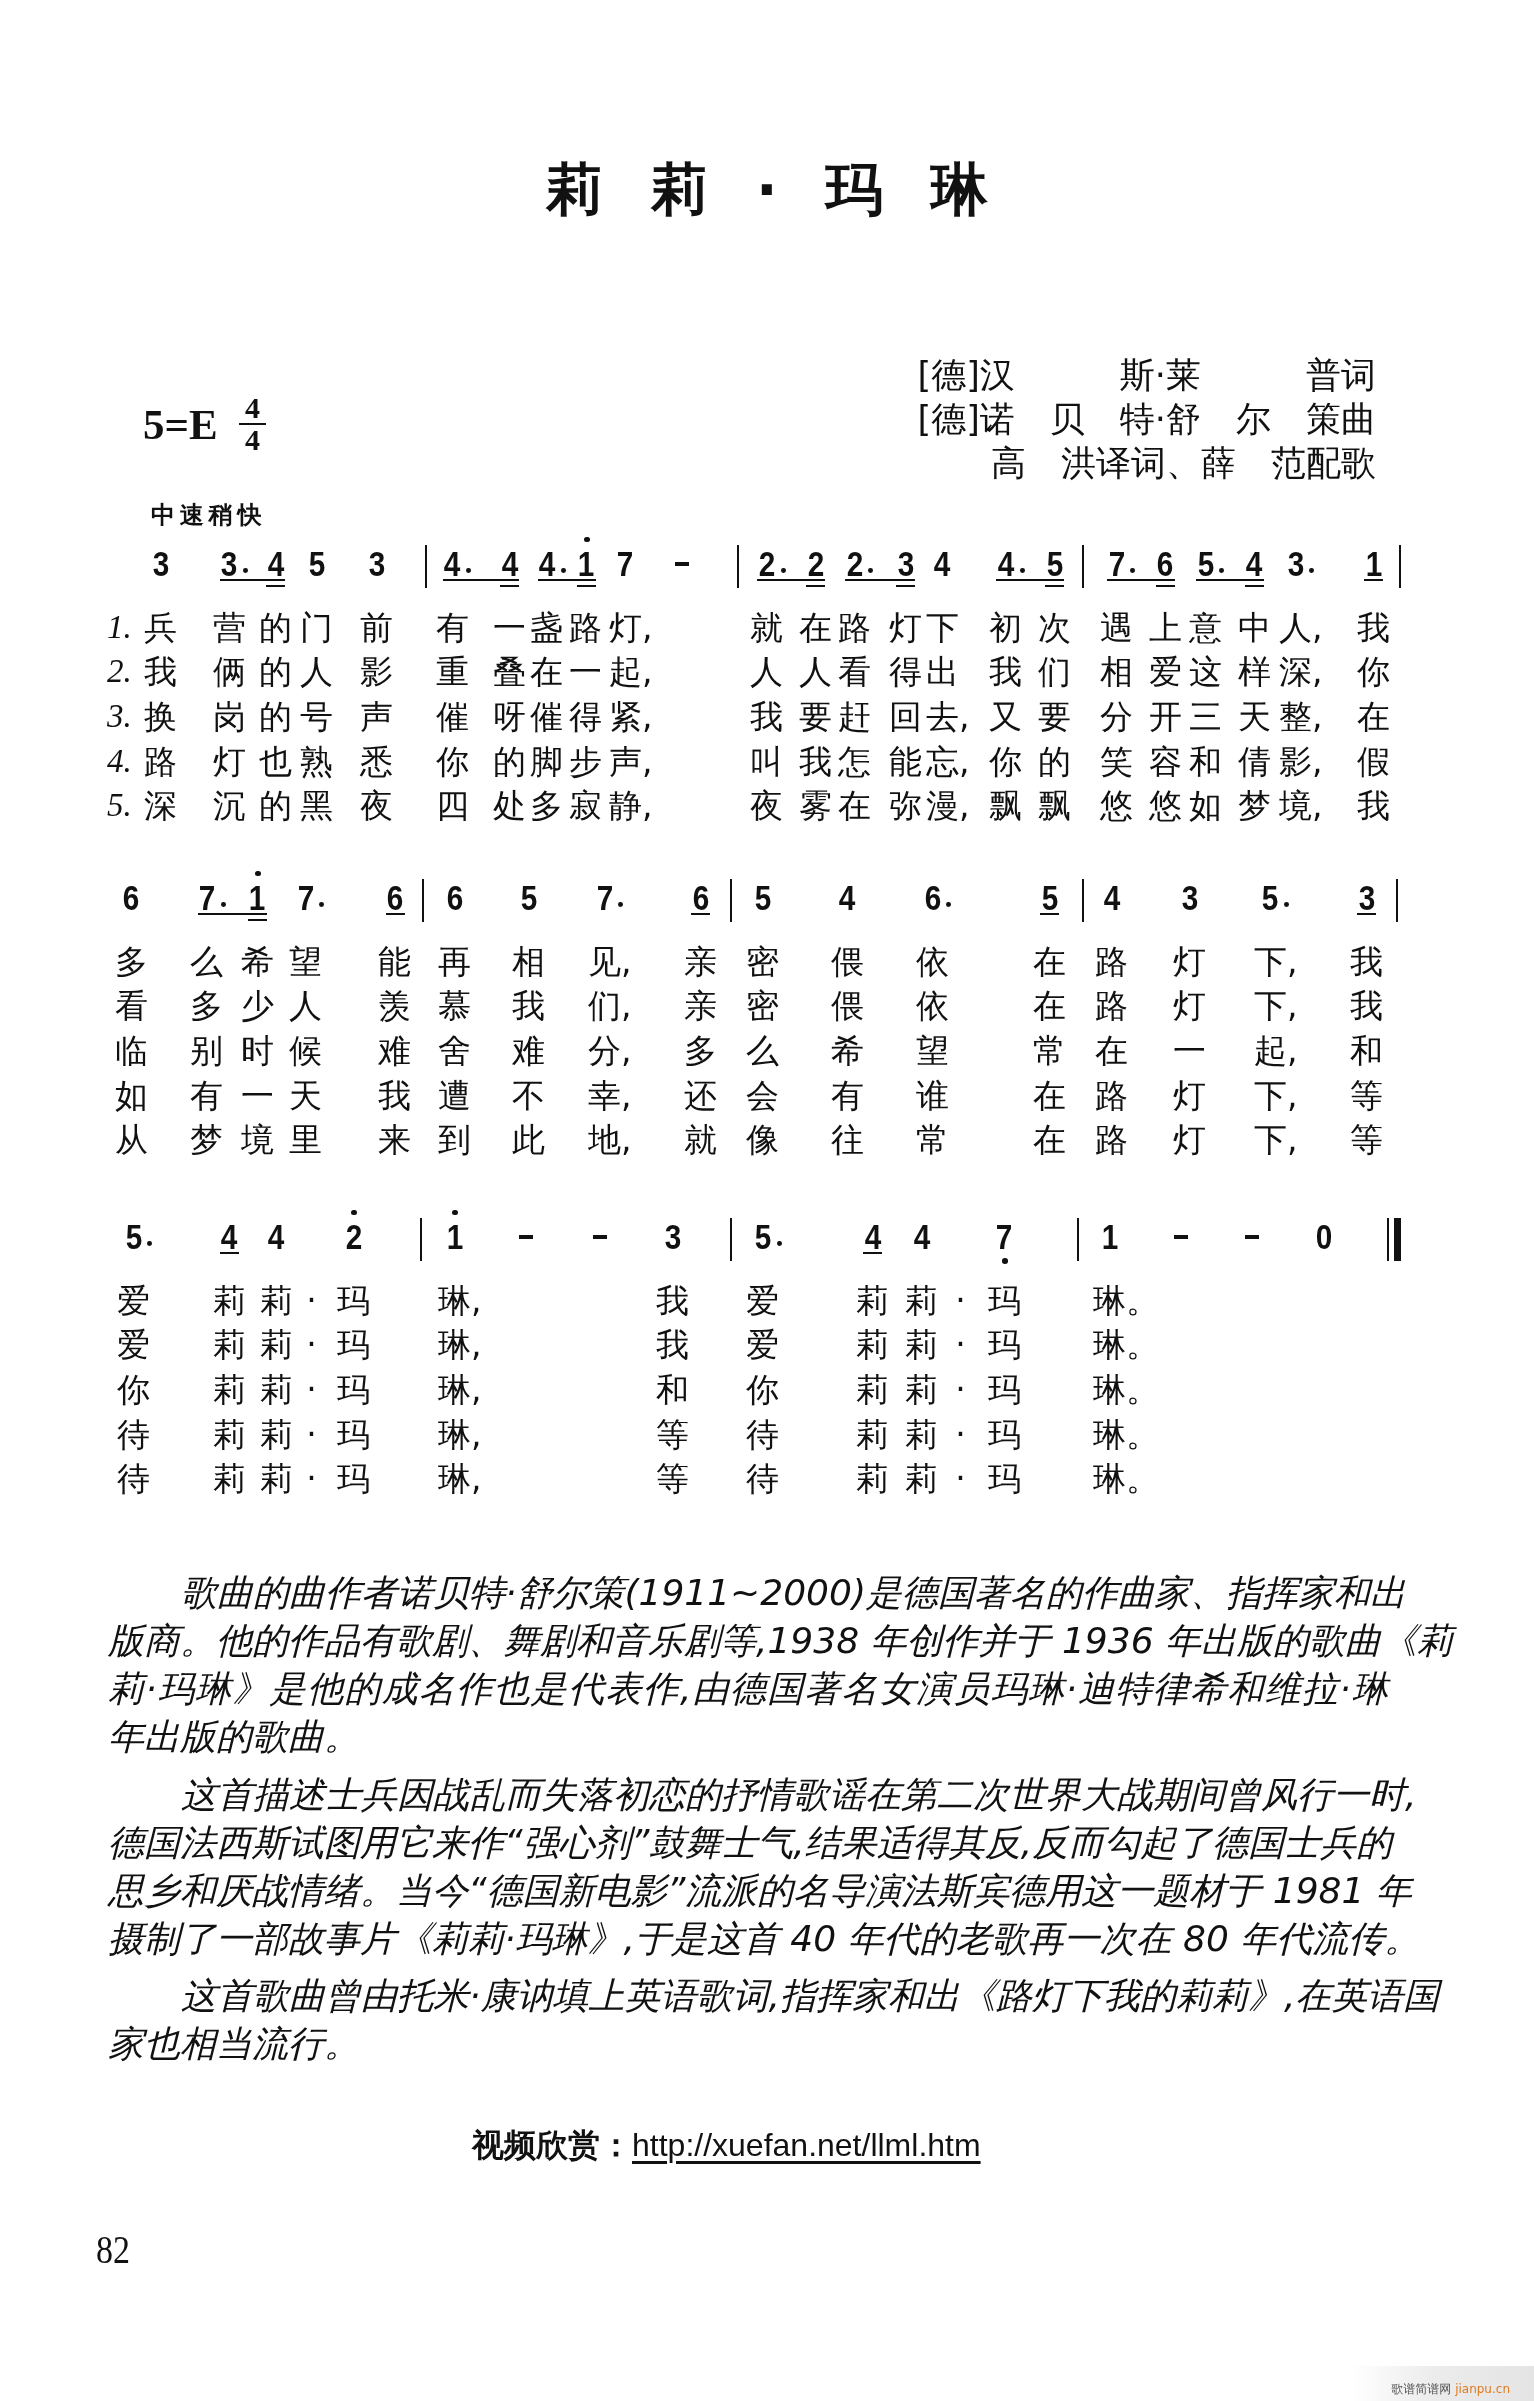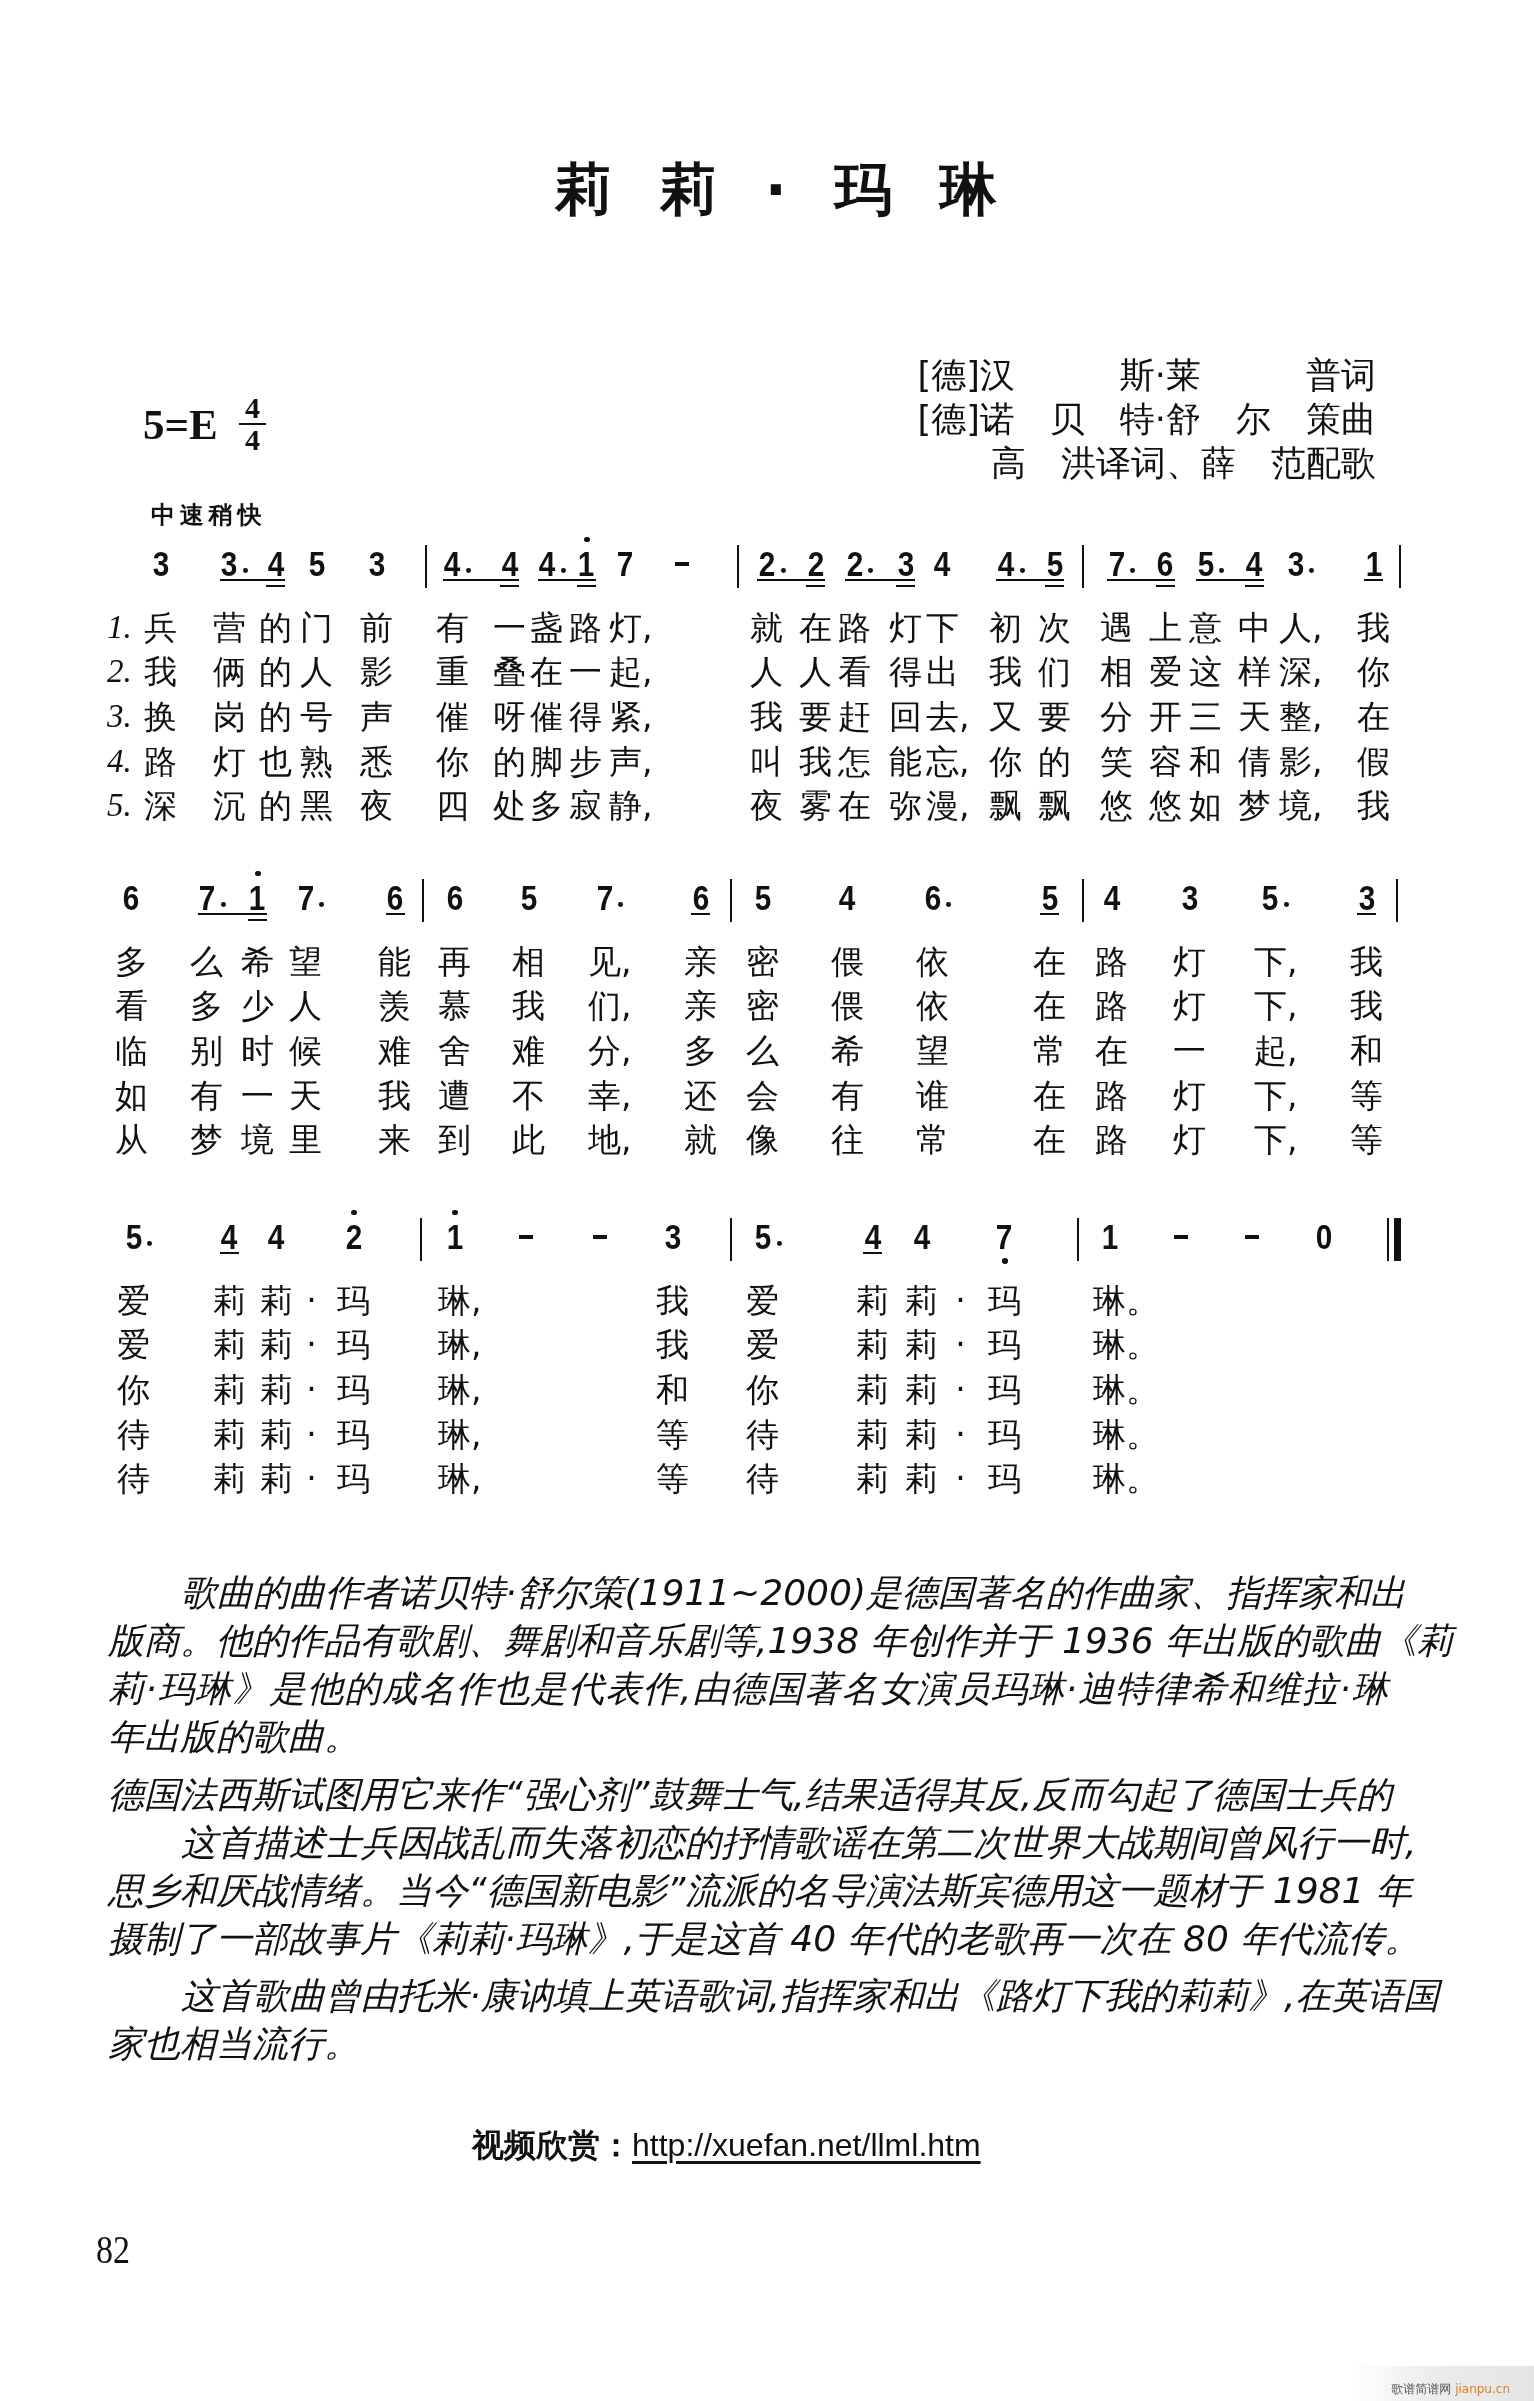--- a/index.html
+++ b/index.html
@@ -1,21 +1,21 @@
 <!DOCTYPE html>
 <html style="--ink: #111111; --accent: #e07b1f;font-size:12.7px"><head>
 <meta charset="utf-8">
 <style>
   html, body { margin: 0; padding: 0; background: #ffffff; }
   body { width: 1534px; height: 2401px; position: relative; overflow: hidden;
          color: var(--ink, #111111); font-family: "DejaVu Sans", sans-serif; }
   .abs { position: absolute; }
 
   .title { left: 546px; top: 156px; font-size: 57px; line-height: 67px; font-weight: bold;
-           letter-spacing: 48px; white-space: nowrap; margin-left: 9px; }
+           letter-spacing: 48px; white-space: nowrap; }
 
   .credits { right: 158px; top: 353px; text-align: right; font-size: 35px; line-height: 44px; }
   .credit-line { white-space: pre; }
 
   .key { left: 143px; top: 403px; font-family: "Liberation Serif", serif; font-weight: bold;
          font-size: 43px; line-height: 43px; white-space: nowrap; }
   .timesig { left: 239px; top: 393px; width: 27px; text-align: center;
              font-family: "Liberation Serif", serif; font-weight: bold; font-size: 30px; }
   .timesig .num { display: block; line-height: 30px; height: 30px; }
   .timesig .bar { display: block; height: 2.4px; background: var(--ink, #111); }
@@ -528,22 +528,22 @@
   </div>
 
 <div class="abs article">
     <div class="para">
       <div class="para-line first">歌曲的曲作者诺贝特·舒尔策(1911~2000)是德国著名的作曲家、指挥家和出</div>
       <div class="para-line">版商。他的作品有歌剧、舞剧和音乐剧等,1938 年创作并于 1936 年出版的歌曲《莉</div>
       <div class="para-line">莉·玛琳》是他的成名作也是代表作,由德国著名女演员玛琳·迪特律希和维拉·琳</div>
       <div class="para-line last">年出版的歌曲。</div>
     </div>
     <div class="para">
+      <div class="para-line first">这首描述士兵因战乱而失落初恋的抒情歌谣在第二次世界大战期间曾风行一时,</div>
       <div class="para-line">德国法西斯试图用它来作“强心剂”鼓舞士气,结果适得其反,反而勾起了德国士兵的</div>
-      <div class="para-line first">这首描述士兵因战乱而失落初恋的抒情歌谣在第二次世界大战期间曾风行一时,</div>
       <div class="para-line">思乡和厌战情绪。当今“德国新电影”流派的名导演法斯宾德用这一题材于 1981 年</div>
       <div class="para-line last">摄制了一部故事片《莉莉·玛琳》,于是这首 40 年代的老歌再一次在 80 年代流传。</div>
     </div>
     <div class="para">
       <div class="para-line first">这首歌曲曾由托米·康讷填上英语歌词,指挥家和出《路灯下我的莉莉》,在英语国</div>
       <div class="para-line last">家也相当流行。</div>
     </div>
   </div>
 
 <div class="abs video">

